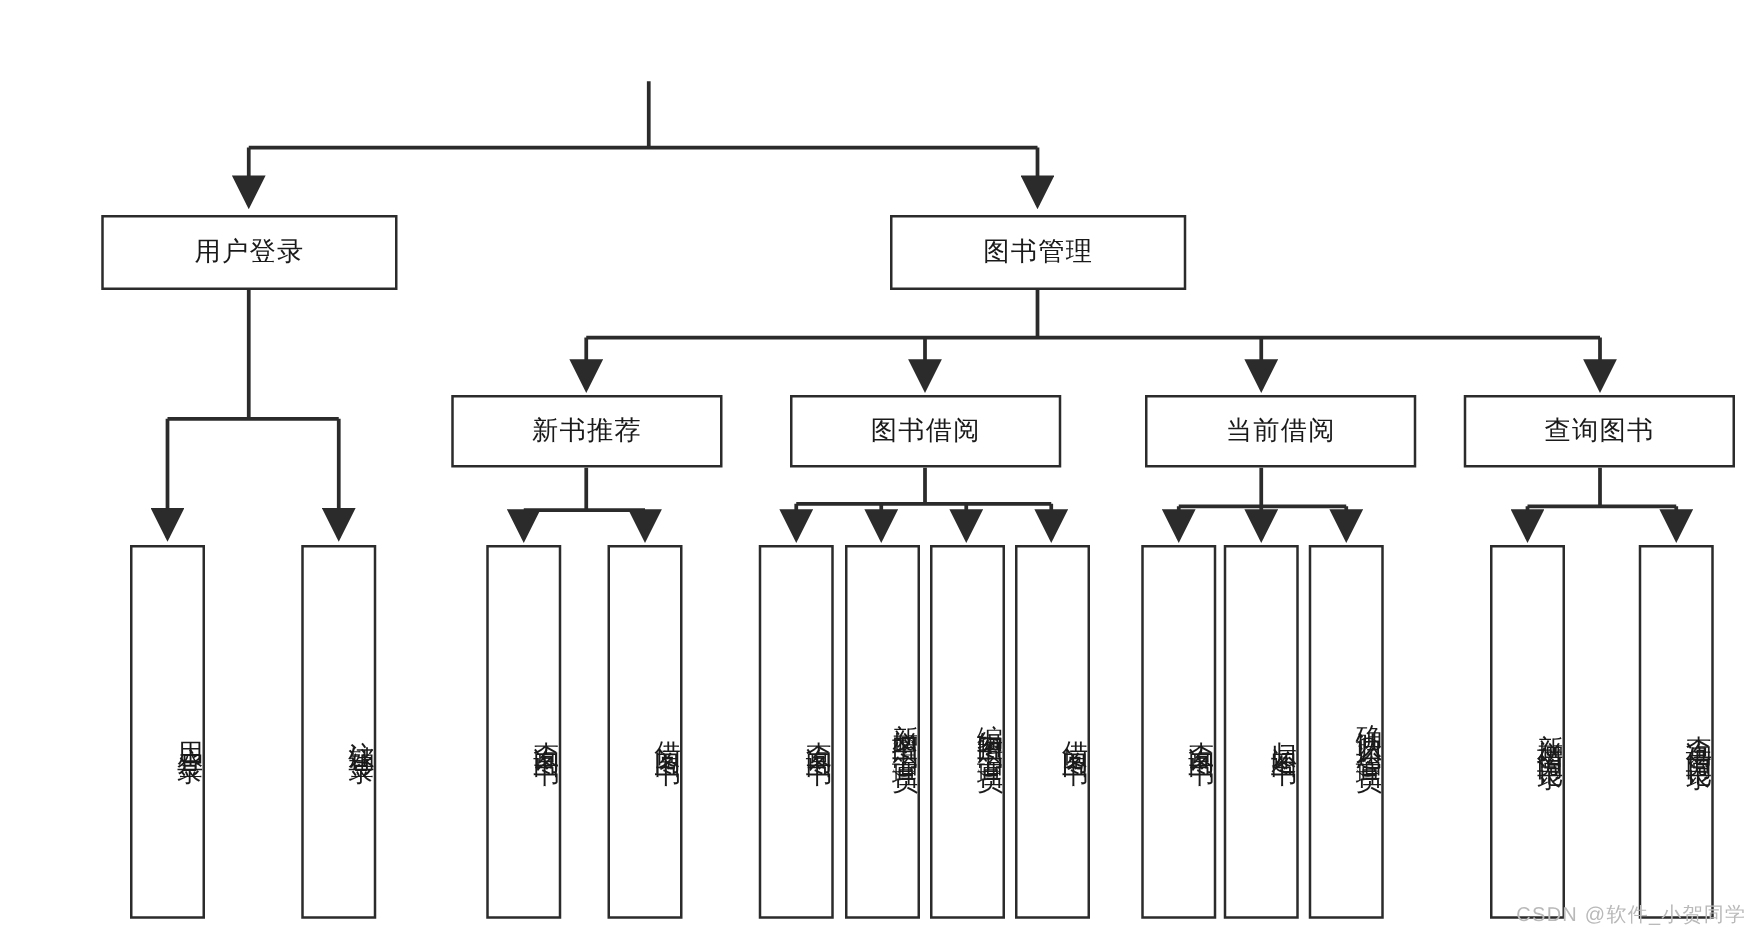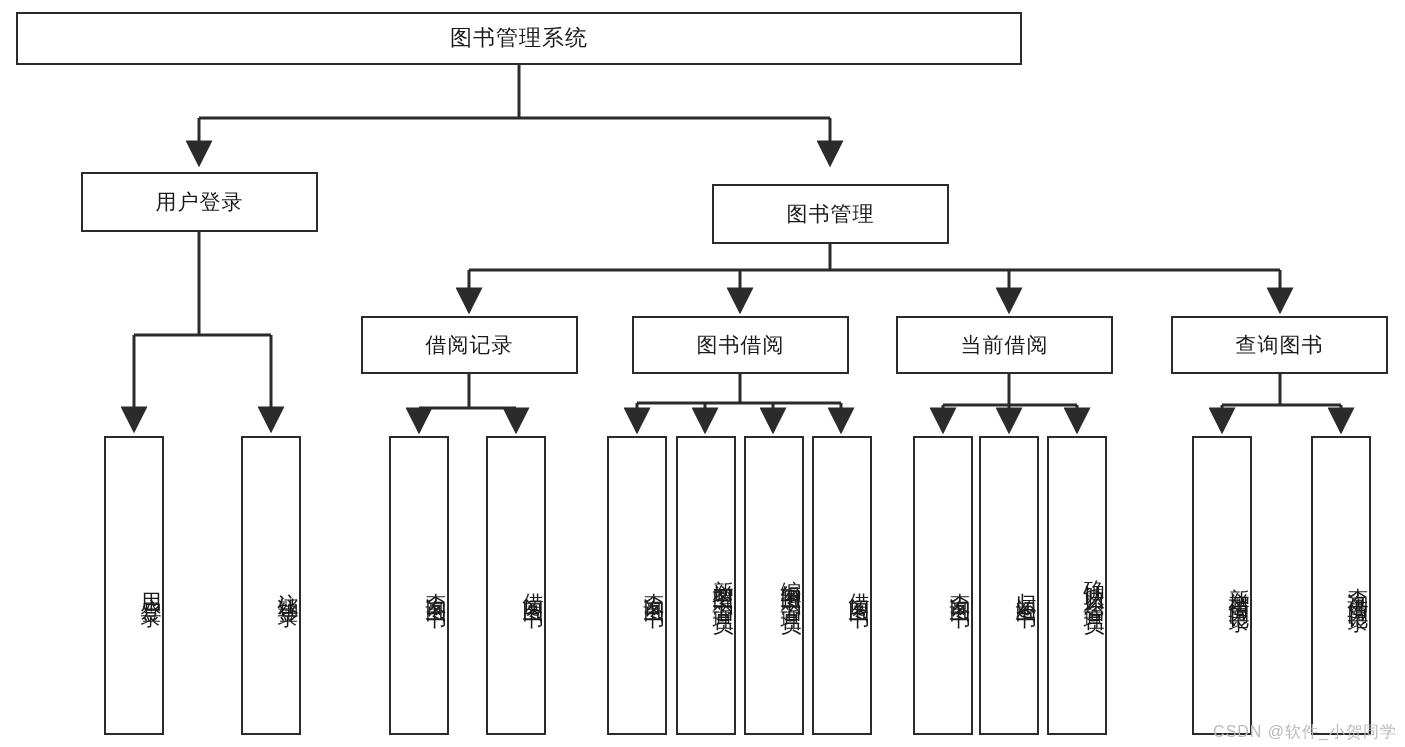--- a/index.html
+++ b/index.html
@@ -115,38 +115,35 @@
       <path d="M 1009 405 L 1009 431" marker-end="url(#arrow)"></path>
       <path d="M 1077 405 L 1077 431" marker-end="url(#arrow)"></path>
 
       <path d="M 1280 374 L 1280 405"></path>
       <path d="M 1222 405 L 1341 405"></path>
       <path d="M 1222 405 L 1222 431" marker-end="url(#arrow)"></path>
       <path d="M 1341 405 L 1341 431" marker-end="url(#arrow)"></path>
     </g>
   </svg>
 
-  <div class="node horiz root" style="left:16px;top:12px;width:1006px;height:53px;">
-    <span>图书管理系统</span>
-  </div>
 
   <div class="node horiz" style="left:81px;top:172px;width:237px;height:60px;">
     <span>用户登录</span>
   </div>
-  <div class="node horiz" style="left:712px;top:172px;width:237px;height:60px;margin-top:12px;">
+  <div class="node horiz" style="left:712px;top:172px;width:237px;height:60px;">
     <span>图书管理</span>
   </div>
 
   <div class="node horiz" style="left:361px;top:316px;width:217px;height:58px;">
-    <span>借阅记录</span>
+    <span>新书推荐</span>
   </div>
   <div class="node horiz" style="left:632px;top:316px;width:217px;height:58px;align-items:center;">
     <span>图书借阅</span>
   </div>
-  <div class="node horiz" style="left:896px;top:316px;width:217px;height:58px;">
+  <div class="node horiz" style="left:916px;top:316px;width:217px;height:58px;">
     <span>当前借阅</span>
   </div>
   <div class="node horiz" style="left:1171px;top:316px;width:217px;height:58px;">
     <span>查询图书</span>
   </div>
 
   <div class="node vert" style="left:104px;top:436px;width:60px;height:299px;">
     <span class="vlabel">用户登录</span>
   </div>
   <div class="node vert" style="left:241px;top:436px;width:60px;height:299px;">

